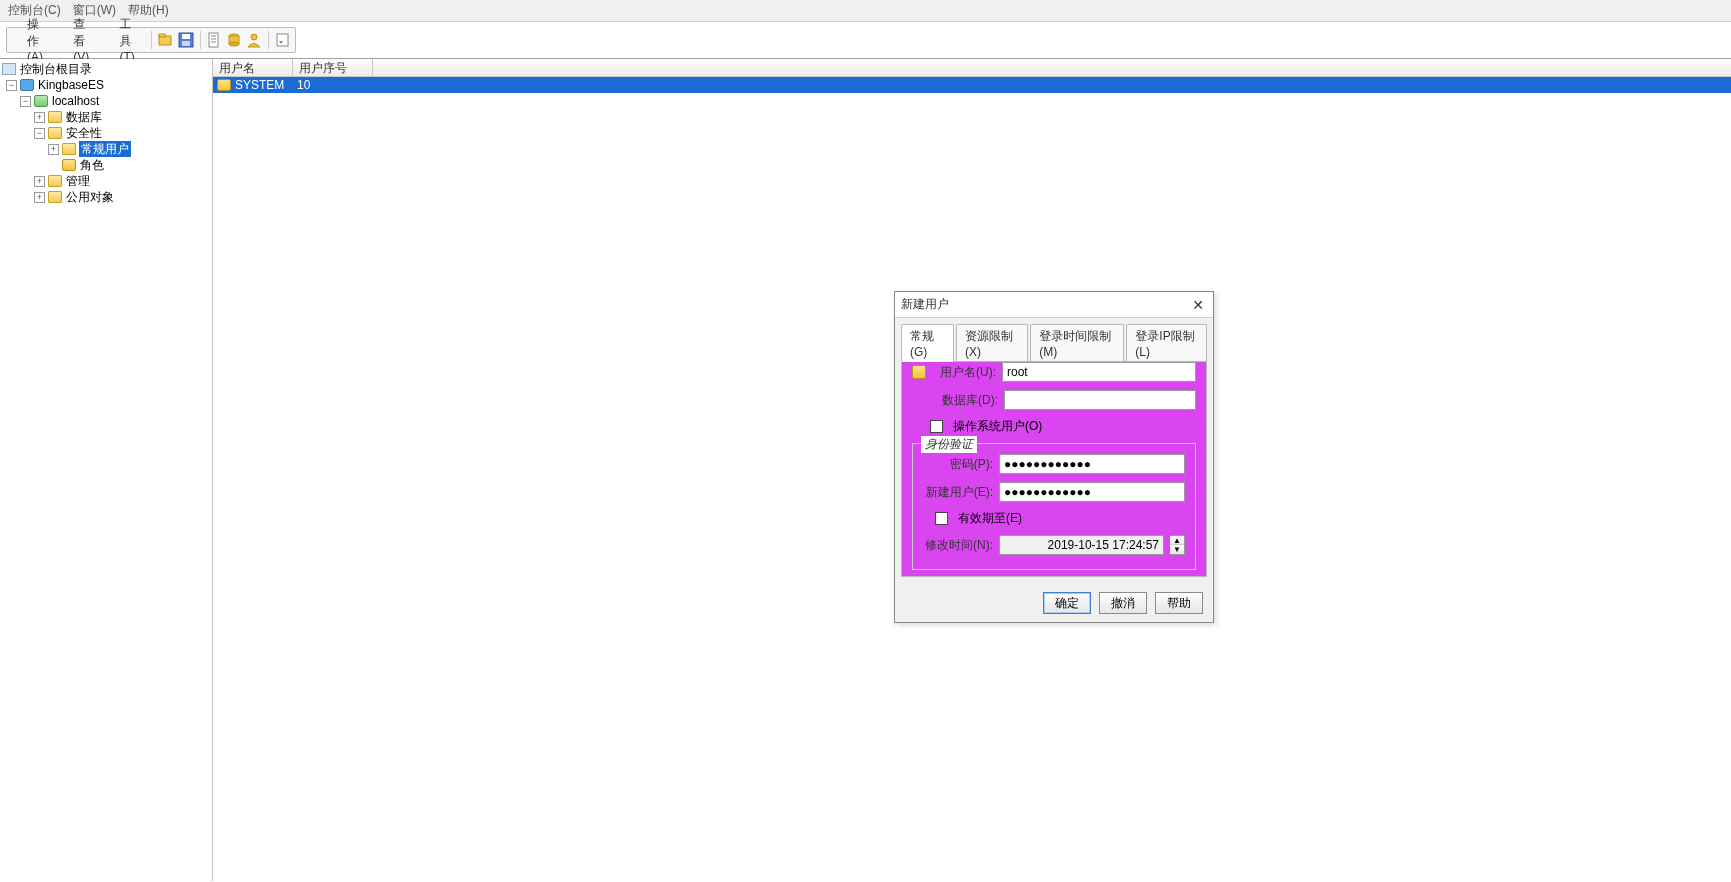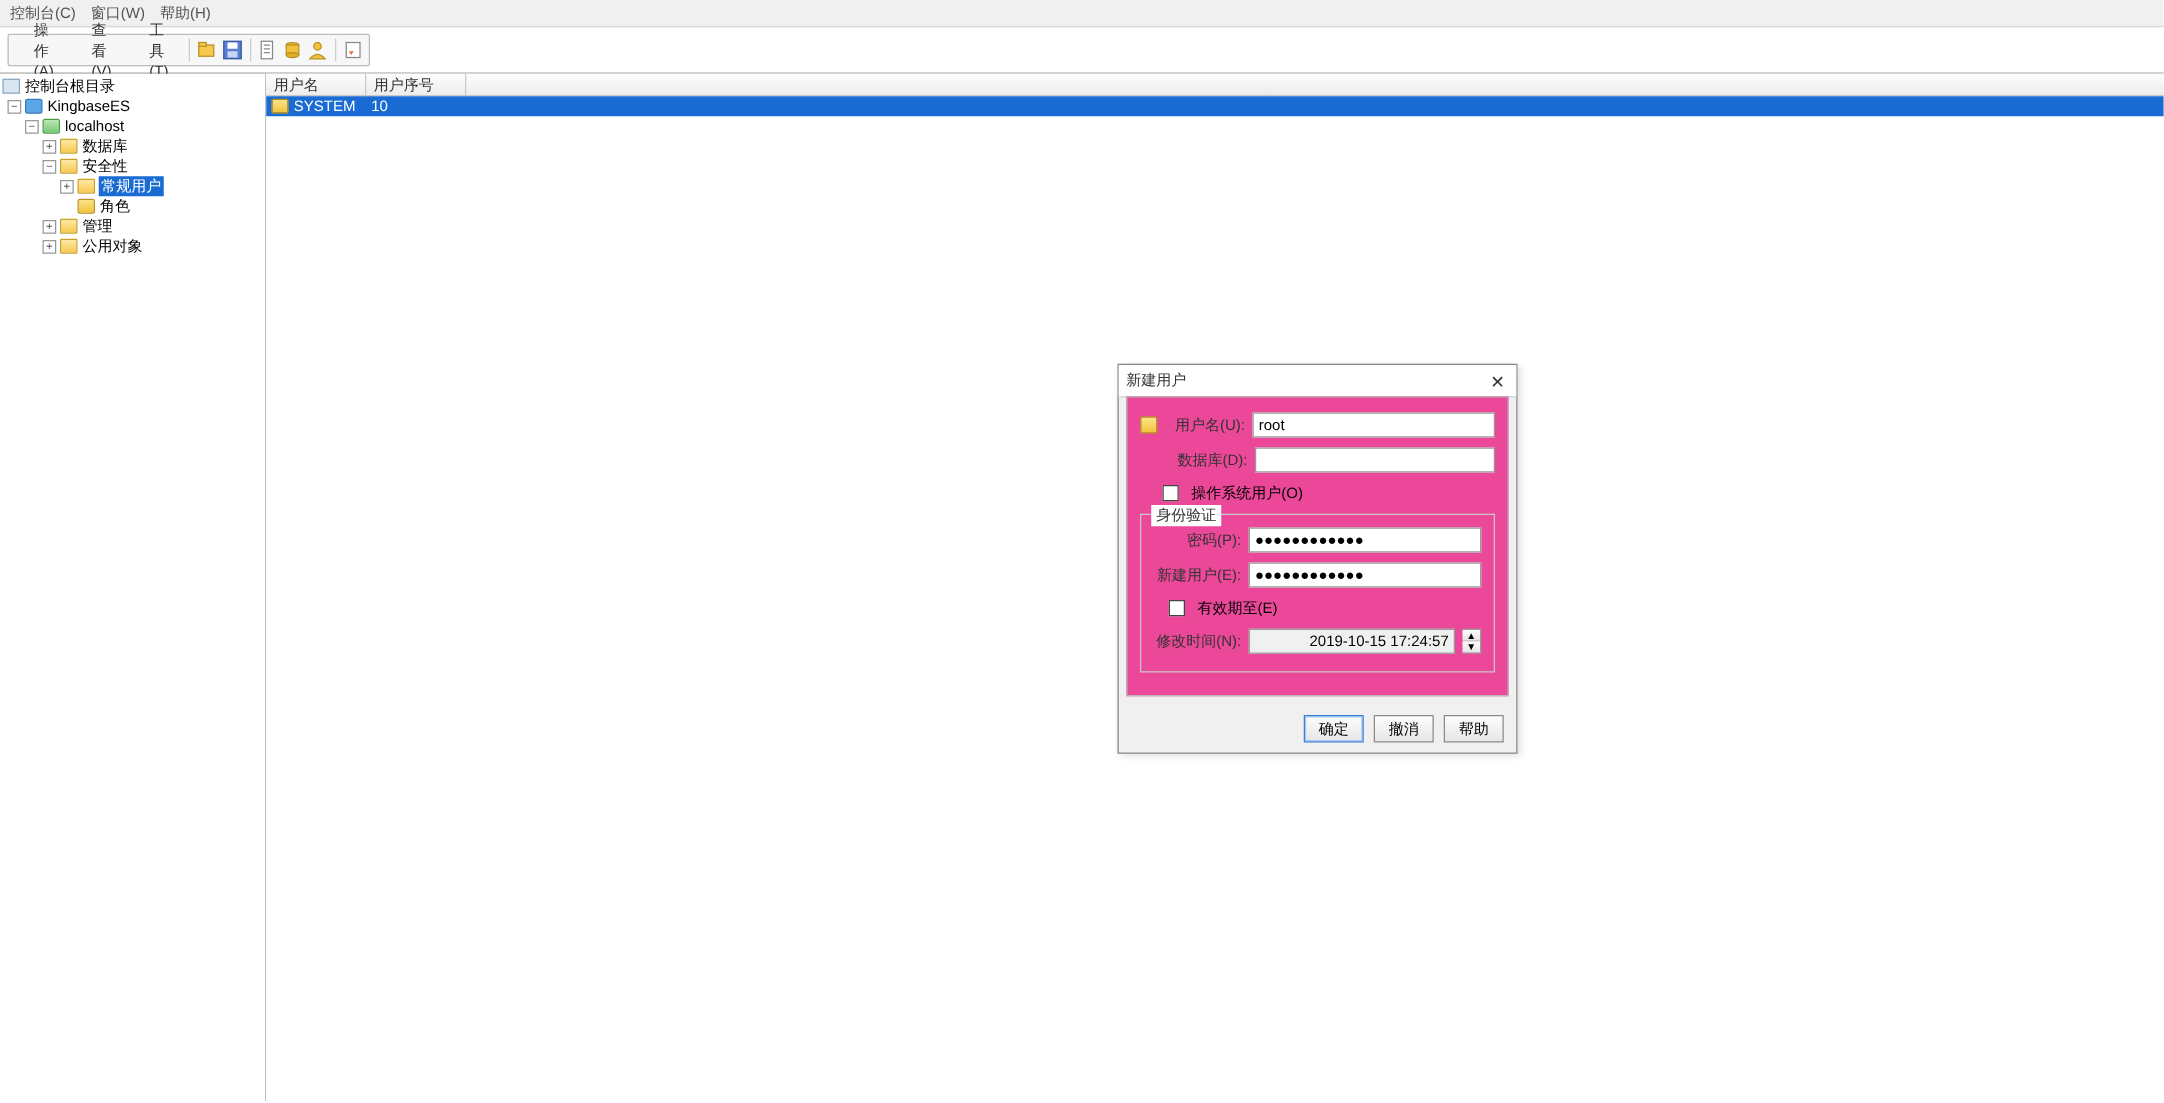--- a/index.html
+++ b/index.html
@@ -45,29 +45,29 @@
 .tablerow .rowicon { width: 14px; height: 12px; margin-right: 4px; background: linear-gradient(#f9e48a,#f3c23c); border: 1px solid #b8921f; border-radius: 2px; }
 
 
 .dialog { position: absolute; left: 681px; top: 232px; width: 320px; background: #f0f0f0; border: 1px solid #888; box-shadow: 2px 2px 6px rgba(0,0,0,.15); }
 .dialog-title { height: 26px; display: flex; align-items: center; padding: 0 6px; background: #fff; border-bottom: 1px solid #d0d0d0; }
 .dialog-title .ttext { flex: 1; color: #333; }
 .dialog-title .close { width: 18px; height: 18px; display: flex; align-items: center; justify-content: center; cursor: default; color: #333; font-size: 14px; }
 .dialog-tabs { display: flex; padding: 6px 6px 0 6px; gap: 2px; background: #f0f0f0; }
 .dialog-tabs .tab { padding: 3px 8px; border: 1px solid #b8b8b8; border-bottom: none; background: #f8f8f8; color: #333; cursor: default; border-radius: 2px 2px 0 0; }
 .dialog-tabs .tab.active { background: #fff; position: relative; z-index: 2; }
-.dialog-body { border: 1px solid #b8b8b8; margin: 0 6px 6px 6px; background: #ec4899; padding: 12px 10px; position: relative; top: -1px; }
+.dialog-body { border: 1px solid #b8b8b8; margin: 0 6px 6px 6px; background: #d946ef; padding: 0 10px; position: relative; top: -1px; }
 .form-row { display: flex; align-items: center; margin-bottom: 8px; gap: 6px; }
 .form-row .flabel { width: 86px; text-align: right; color: #333; }
 .form-row .finput { flex: 1; height: 20px; border: 1px solid #9a9a9a; padding: 0 4px; background: #fff; }
 .form-row .finput.readonly { background: #f0f0f0; }
 .chk { width: 13px; height: 13px; border: 1px solid #444; background: #fff; display: inline-flex; align-items: center; justify-content: center; margin-right: 4px; }
 .chk.checked::after { content: "✓"; font-size: 11px; line-height: 11px; color: #000; }
 .group { border: 1px solid #c8c8c8; margin: 6px 0; padding: 10px 10px 6px 10px; position: relative; }
-.group .legend { position: absolute; top: -8px; left: 8px; background: #fff; padding: 0 4px; color: #333; }
+.group .legend { position: absolute; top: -8px; left: 8px; background: #fff; padding: 0 4px; color: #333; font-style: italic; }
 .dialog-buttons { display: flex; justify-content: flex-end; gap: 8px; padding: 8px 10px; }
 .dlgbtn { min-width: 48px; height: 22px; border: 1px solid #8a8a8a; background: linear-gradient(#fdfdfd,#e6e6e6); padding: 0 10px; cursor: default; }
 .dlgbtn.primary { border: 1px solid #3b7dd8; box-shadow: inset 0 0 0 1px #a9cdf5; }
 .spinner { display: flex; flex-direction: column; border: 1px solid #9a9a9a; border-left: none; }
 .spinner div { width: 14px; height: 9px; font-size: 8px; display: flex; align-items: center; justify-content: center; background: linear-gradient(#fdfdfd,#e6e6e6); }
 .spinner div:first-child { border-bottom: 1px solid #ccc; }
 .uicon-small { width: 14px; height: 14px; background: linear-gradient(#f9e48a,#f3c23c); border: 1px solid #b8921f; border-radius: 2px; }
 
 .tool-svg { width: 16px; height: 16px; }
 </style>
@@ -199,20 +199,26 @@
         <span>SYSTEM</span>
       </div>
       <div class="td" style="width:80px">10</div>
     </div>
 
     <div class="dialog">
       <div class="dialog-title">
         <span class="ttext">新建用户</span>
         <span class="close">✕</span>
       </div>
+      <div class="dialog-tabs">
+        <div class="tab active">常规(G)</div>
+        <div class="tab">资源限制(X)</div>
+        <div class="tab">登录时间限制(M)</div>
+        <div class="tab">登录IP限制(L)</div>
+      </div>
       <div class="dialog-body">
 
         <div class="form-row">
           <span class="uicon-small"></span>
           <span class="flabel" style="width:64px">用户名(U):</span>
           <input class="finput" value="root" style="">
         </div>
 
         <div class="form-row">
           <span class="flabel">数据库(D):</span>

